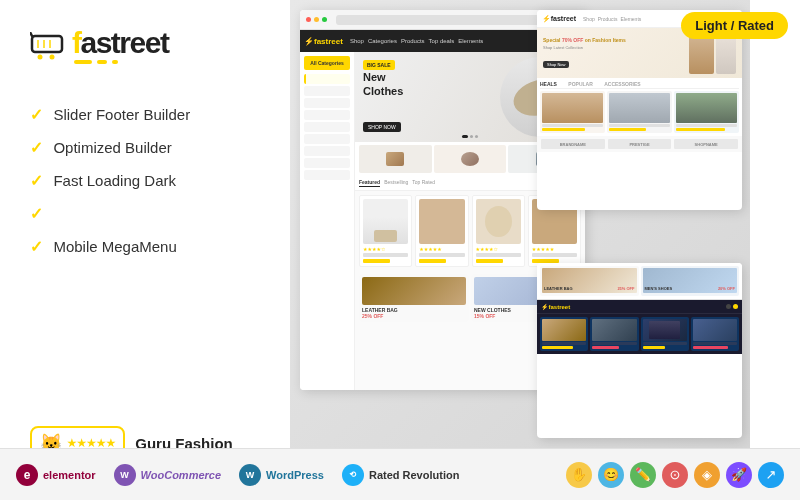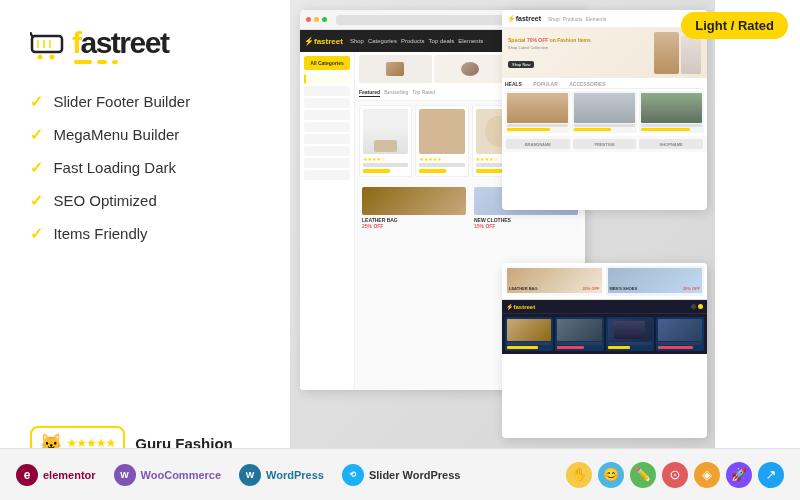--- a/index.html
+++ b/index.html
@@ -35,21 +35,21 @@
       background: #fff;
       display: flex;
       flex-direction: column;
       padding: 28px 30px 20px 30px;
     }
 
     
     .logo-area {
       display: flex;
       align-items: center;
-      margin-bottom: 28px;
+      margin-bottom: 41px;
       text-align: center;
     }
     .logo-cart {
       width: 38px;
       height: 28px;
       margin-right: 4px;
       flex-shrink: 0;
     }
 
     
@@ -178,21 +178,21 @@
       font-size: 13px;
       color: #fff;
       flex-shrink: 0;
     }
 
     
     .right-panel {
       position: absolute;
       top: 0;
       left: 290px;
-      width: 425px;
+      width: 460px;
       height: 448px;
       background: #f0f0f0;
       overflow: hidden;
     }
 
     
     .screenshot-container {
       position: absolute;
       top: 0; left: 0;
       width: 100%; height: 100%;
@@ -456,33 +456,32 @@
     </div>
   </div>
 
   <ul class="features-list">
     <li>
       <span class="check-icon">✓</span>
       <span>Slider Footer Builder</span>
     </li>
     <li>
       <span class="check-icon">✓</span>
-      <span>MegaMenu Builder</span>
+      <span>Optimized Builder</span>
     </li>
     <li>
       <span class="check-icon">✓</span>
       <span>Fast Loading Dark</span>
     </li>
     <li>
       <span class="check-icon">✓</span>
-      <span>SEO Optimized</span>
     </li>
     <li>
       <span class="check-icon">✓</span>
-      <span>Items Friendly</span>
+      <span>Mobile MegaMenu</span>
     </li>
   </ul>
 
   <div class="guru-author">
     <div class="guru-badge">
       <span class="guru-icon">🐱</span>
       <div>
         <div class="guru-stars">★★★★★</div>
       </div>
     </div>
@@ -528,20 +527,35 @@
           <div class="sidebar-item-sm"></div>
           <div class="sidebar-item-sm"></div>
           <div class="sidebar-item-sm"></div>
           <div class="sidebar-item-sm"></div>
           <div class="sidebar-item-sm"></div>
           <div class="sidebar-item-sm"></div>
         </div>
 
         <div class="screen-main-content">
 
+          <div class="hero-banner">
+            <div class="hero-badge">BIG SALE</div>
+            <div class="hero-title">New<br>Clothes</div>
+            <div class="hero-btn">SHOP NOW</div>
+
+            <div style="position:absolute; right:5px; top:5px; width:80px; height:80px; background:linear-gradient(180deg,#e8e8e8,#d0d0d0); border-radius:50%; overflow:hidden; display:flex; align-items:center; justify-content:center;">
+              <div style="width:55px; height:35px; background:#c0b090; border-radius:50% 40% 40% 50%;transform:rotate(-15deg);"></div>
+            </div>
+
+            <div style="position:absolute; bottom:4px; left:50%; transform:translateX(-50%); display:flex; gap:2px;">
+              <div style="width:6px; height:3px; background:#222; border-radius:2px;"></div>
+              <div style="width:3px; height:3px; background:#aaa; border-radius:50%;"></div>
+              <div style="width:3px; height:3px; background:#aaa; border-radius:50%;"></div>
+            </div>
+          </div>
 
           <div style="display:flex; gap:2px; padding:3px 4px; background:#fff;">
             <div style="flex:1; height:28px; background:#f0ede8; border-radius:2px; display:flex; align-items:center; justify-content:center;">
               <div style="width:18px; height:14px; background:linear-gradient(135deg,#c9a87c,#a07850); border-radius:2px;"></div>
             </div>
             <div style="flex:1; height:28px; background:#f5f0ea; border-radius:2px; display:flex; align-items:center; justify-content:center;">
               <div style="width:18px; height:14px; background:linear-gradient(135deg,#b8a090,#907060); border-radius:50%;"></div>
             </div>
             <div style="flex:1; height:28px; background:#eef0f0; border-radius:2px; display:flex; align-items:center; justify-content:center;">
               <div style="width:18px; height:14px; background:linear-gradient(135deg,#90a0a8,#607080); border-radius:2px;"></div>
@@ -730,35 +744,35 @@
     <div class="e-icon">
       <span>e</span>
     </div>
     <span style="font-size:11px; font-weight:700; color:#92003B;">elementor</span>
   </div>
 
   <div class="bottom-logo woo-logo">
     <div class="woo-icon" style="background:#7F54B3;">
       <span style="font-size:9px; color:#fff; font-weight:900;">W</span>
     </div>
-    <span style="font-size:11px; font-weight:700; color:#7F54B3;">WooCommerce</span>
+    <span style="font-size:11px; font-weight:700; color:#7F54B3;font-style:italic;">WooCommerce</span>
   </div>
 
   <div class="bottom-logo wp-logo">
     <div class="wp-icon" style="background:#21759B;">
       <span style="font-size:9px; color:#fff; font-weight:900;">W</span>
     </div>
     <span style="font-size:11px; font-weight:700; color:#21759B;">WordPress</span>
   </div>
 
   <div class="bottom-logo slider-logo">
     <div class="sl-icon" style="background:#1DB0F8; font-size:8px; font-weight:900; color:#fff; border-radius:50%; width:22px; height:22px; display:flex; align-items:center; justify-content:center;">
       <span>⟲</span>
     </div>
-    <span style="font-size:11px; font-weight:700; color:#333;">Slider WordPress</span>
+    <span style="font-size:11px; font-weight:700; color:#333;">Rated Revolution</span>
   </div>
 
   <div class="bottom-divider"></div>
 
   <div class="icon-circles">
     <div class="circle-icon" style="background:#f7c948;">✋</div>
     <div class="circle-icon" style="background:#4db6e4;">😊</div>
     <div class="circle-icon" style="background:#5cb85c;">✏️</div>
     <div class="circle-icon" style="background:#e05c5c;">⊙</div>
     <div class="circle-icon" style="background:#f0a030;">◈</div>

